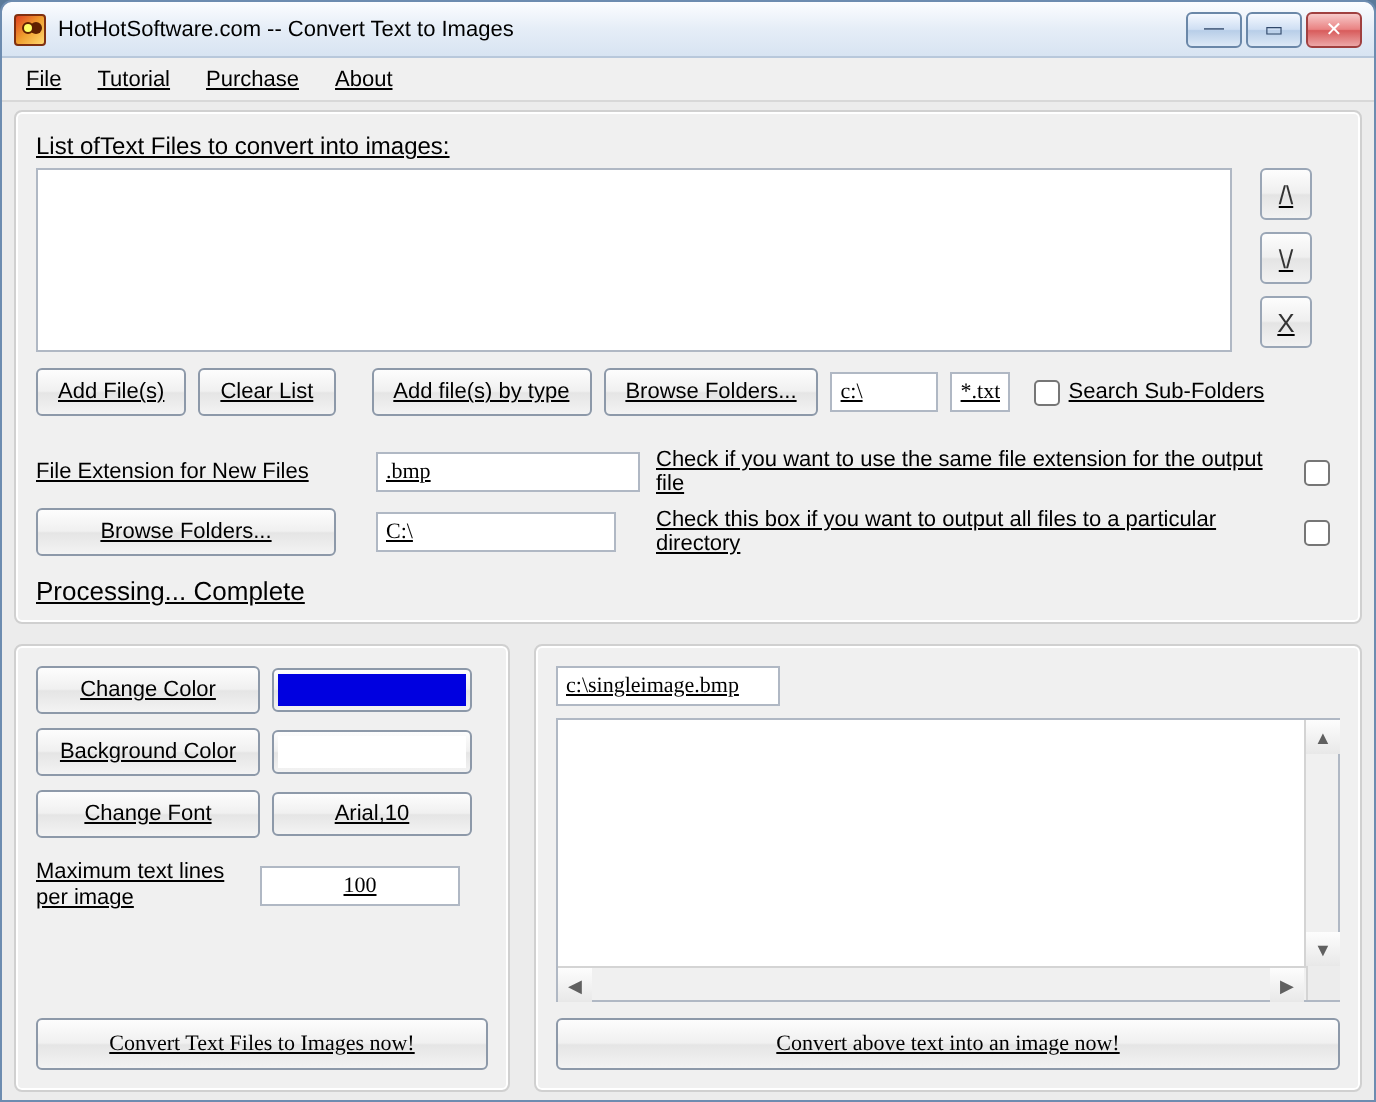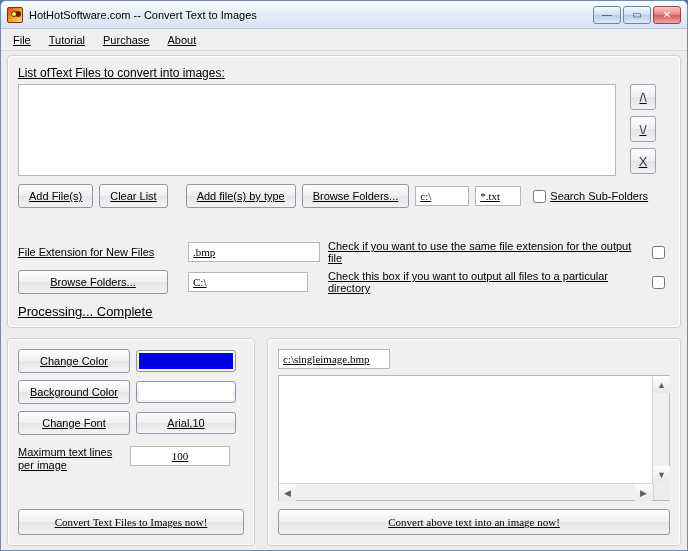--- a/index.html
+++ b/index.html
@@ -97,21 +97,21 @@
     background: linear-gradient(#fdfdfd,#f0f0f0 48%,#e5e5e5 52%,#f3f3f3);
     font: 11px Tahoma, Arial;
     color:#000;
     white-space:nowrap;
   }
   input.txt {
     height:20px; border:1px solid #b0b8c4; background:#fff;
     font: 11px Tahoma; padding: 0 4px;
   }
   input[type=checkbox]{ width:13px;height:13px; margin:0 4px 0 0; vertical-align:middle;}
-  .grid2 { display:grid; grid-template-columns: 160px 130px 1fr 18px; gap:6px 10px; align-items:center; margin-top:32px;}
+  .grid2 { display:grid; grid-template-columns: 160px 130px 1fr 18px; gap:6px 10px; align-items:center; margin-top:16px;}
   .grid2 .chklabel { font-size:11px; }
   .proc { margin: 10px 0 0 0; font-size:13px; }
   .leftpanel {
     width: 248px;
     border:1px solid #d0d0d0; border-radius:4px; background:#f0f0f0;
     box-shadow: inset 0 0 0 1px #fff;
     padding:10px 10px;
     display:flex; flex-direction:column; gap:7px;
   }
   .lrow { display:flex; align-items:center; gap:6px; }
@@ -122,21 +122,21 @@
     background: linear-gradient(#fdfdfd,#f0f0f0 48%,#e5e5e5 52%,#f3f3f3);
     border-radius:3px;position:relative;
   }
   .swatch .fill{position:absolute;inset:2px;background:#0000e0;}
   .swatch.white .fill{background:#fff;}
   .dispbox {
     width:100px; height:22px; border:1px solid #8d99a9; border-radius:3px;
     background: linear-gradient(#fdfdfd,#f0f0f0 48%,#e5e5e5 52%,#f3f3f3);
     display:flex;align-items:center;justify-content:center;
   }
-  .maxrow { display:flex; gap:6px;}
+  .maxrow { display:flex; align-items:center; gap:6px;}
   .maxrow .lbl { width:106px; line-height:13px;}
   .convertbig {
     margin-top: auto; height:26px;
     border:1px solid #8d99a9; border-radius:3px;
     background: linear-gradient(#fdfdfd,#f0f0f0 48%,#e5e5e5 52%,#f3f3f3);
     font: 11px Tahoma; width:100%;
   }
   .rightpanel {
     flex:1;
     border:1px solid #d0d0d0; border-radius:4px; background:#f0f0f0;
@@ -203,21 +203,21 @@
           <div class="sqbtn">X</div>
         </div>
       </div>
 
       <div class="btnrow">
         <button class="std">Add File(s)</button>
         <button class="std">Clear List</button>
         <button class="std" style="margin-left:12px;">Add file(s) by type</button>
         <button class="std">Browse Folders...</button>
         <input class="txt" style="width: 54px;" value="c:\">
-        <input class="txt" style="width: 46px;" value="*.txt">
+        <input class="txt" style="width: 30px;" value="*.txt">
         <label style="display:flex;align-items:center;margin-left:6px;">
           <input type="checkbox" style="">
           <span class="label">Search Sub-Folders</span>
         </label>
       </div>
 
       <div class="grid2">
         <span class="label">File Extension for New Files</span>
         <input class="txt" style="width: 132px;" value=".bmp">
         <span class="chklabel">Check if you want to use the same file extension for the output file</span>

